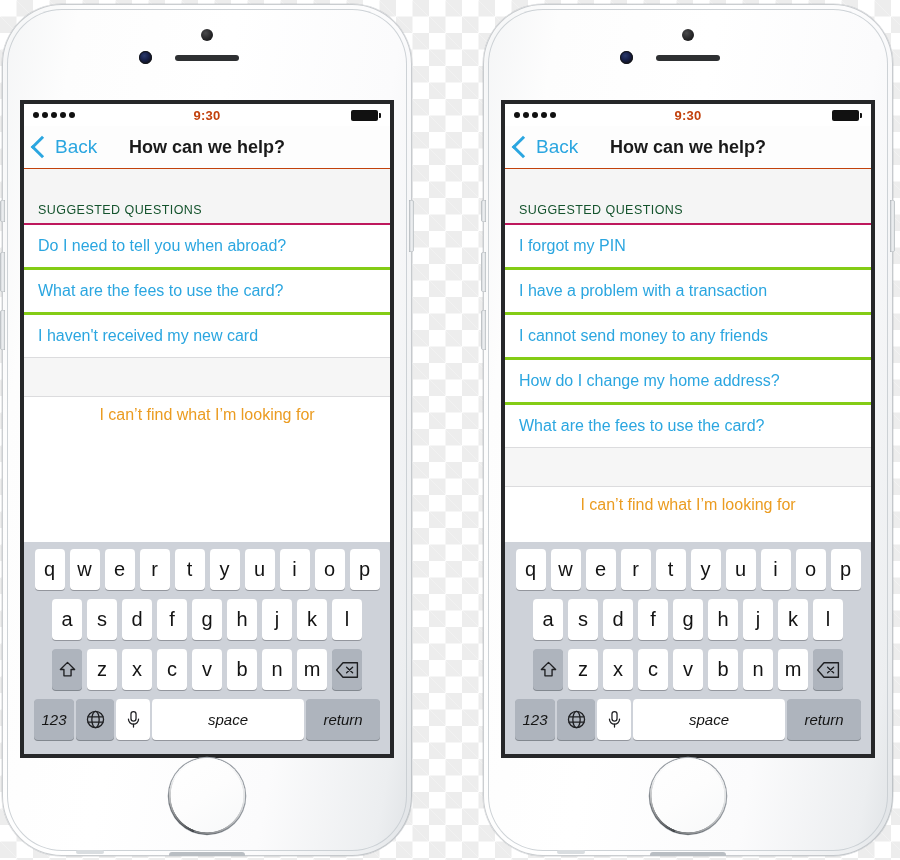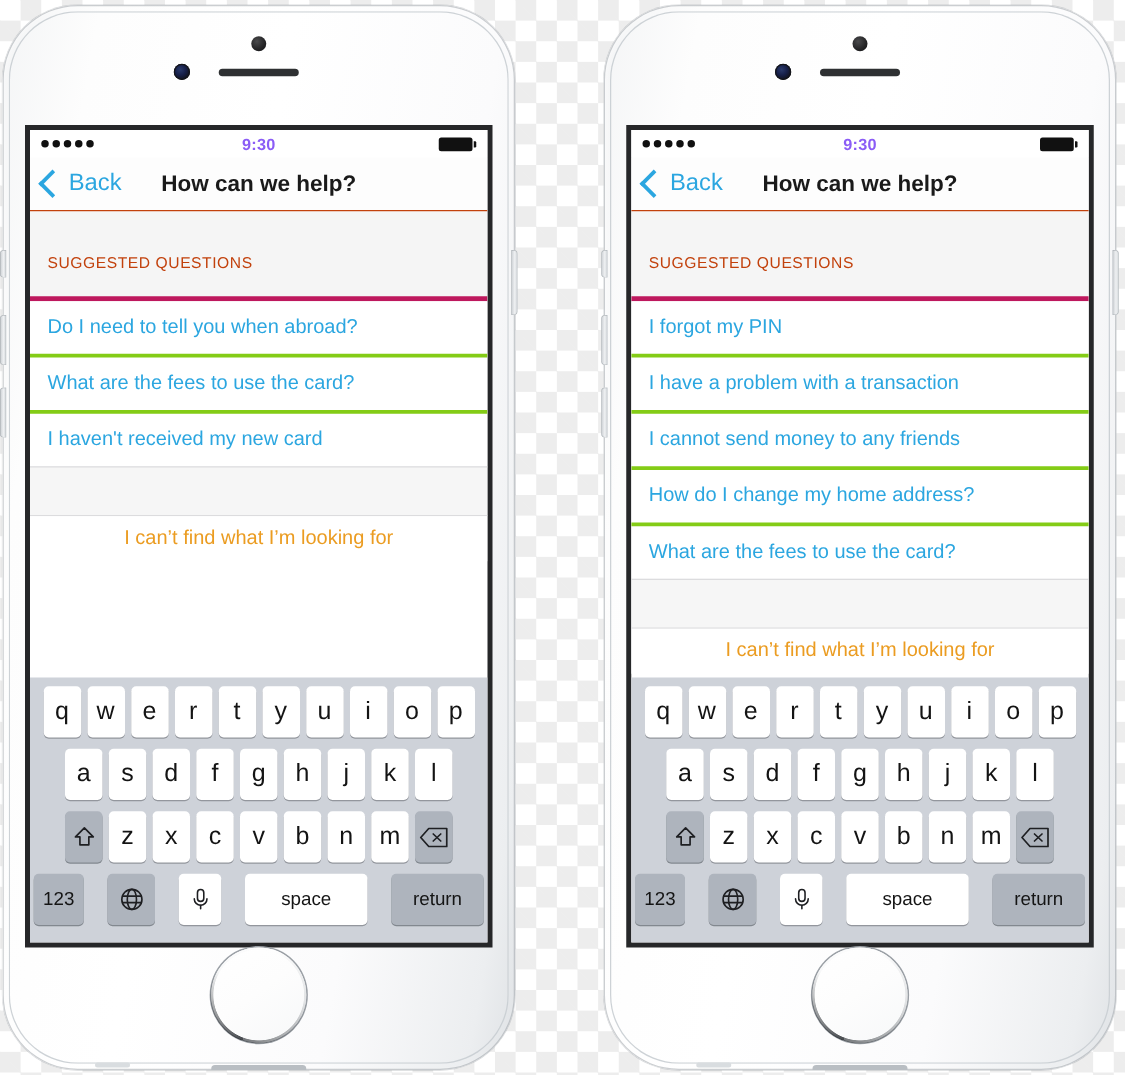--- a/index.html
+++ b/index.html
@@ -116,21 +116,21 @@
     height: 22px;
     display: flex; align-items: center;
     padding: 0 9px;
     background: #ffffff;
     position: relative;
   }
   .sig-dots { display: flex; gap: 3px; }
   .sig-dots i { width: 6px; height: 6px; border-radius: 50%; background: #111; display: block; }
   .clock {
     position: absolute; left: 0; right: 0; text-align: center;
-    font-size: 13px; font-weight: bold; color: #8b5cf6; letter-spacing: 0.2px;
+    font-size: 13px; font-weight: bold; color: #c2410c; letter-spacing: 0.2px;
   }
   .battery { margin-left: auto; display: flex; align-items: center; }
   .battery .body {
     width: 27px; height: 11px; border-radius: 2px; background: #111;
   }
   .battery .cap {
     width: 2px; height: 5px; background: #111; margin-left: 1px; border-radius: 0 1px 1px 0;
   }
 
   .navbar {
@@ -156,25 +156,25 @@
   .nav-title {
     position: absolute; left: 0; right: 0; text-align: center;
     font-size: 18px; font-weight: bold; color: #1a1a1a;
     pointer-events: none;
   }
 
   .section-head {
     background: #f5f5f5;
     height: 48px;
     display: flex; align-items: flex-end;
-    padding: 0 14px 20px 14px;
+    padding: 0 14px 6px 14px;
     font-size: 12.5px;
     letter-spacing: 0.45px;
-    color: #c2410c;
-    border-bottom: 4px solid #be185d;
+    color: #14532d;
+    border-bottom: 2px solid #be185d;
   }
 
   .q-list { background: #ffffff; }
   .q-item {
     height: 42px;
     display: flex; align-items: center;
     padding: 0 14px;
     font-size: 16px;
     color: #2ba6e0;
     border-bottom: 3px solid #84cc16;
@@ -233,21 +233,21 @@
     padding-top: 7px;
     box-sizing: border-box;
   }
   .krow {
     display: flex; justify-content: center; align-items: center;
     margin-bottom: 9px;
   }
   .krow.r1 { gap: 5px; padding: 0 3px; }
   .krow.r2 { gap: 5px; padding: 0 3px; }
   .krow.r3 { gap: 5px; padding: 0 3px; }
-  .krow.r4 { gap: 19px; padding: 0 3px; margin-bottom: 0; }
+  .krow.r4 { gap: 2px; padding: 0 3px; margin-bottom: 0; font-style: italic; }
 
   .key {
     background: #ffffff;
     border-radius: 4px;
     height: 41px;
     display: flex; align-items: center; justify-content: center;
     font-size: 20px;
     color: #141414;
     box-shadow: 0 1px 0 rgba(136,140,146,0.85);
     cursor: pointer;

